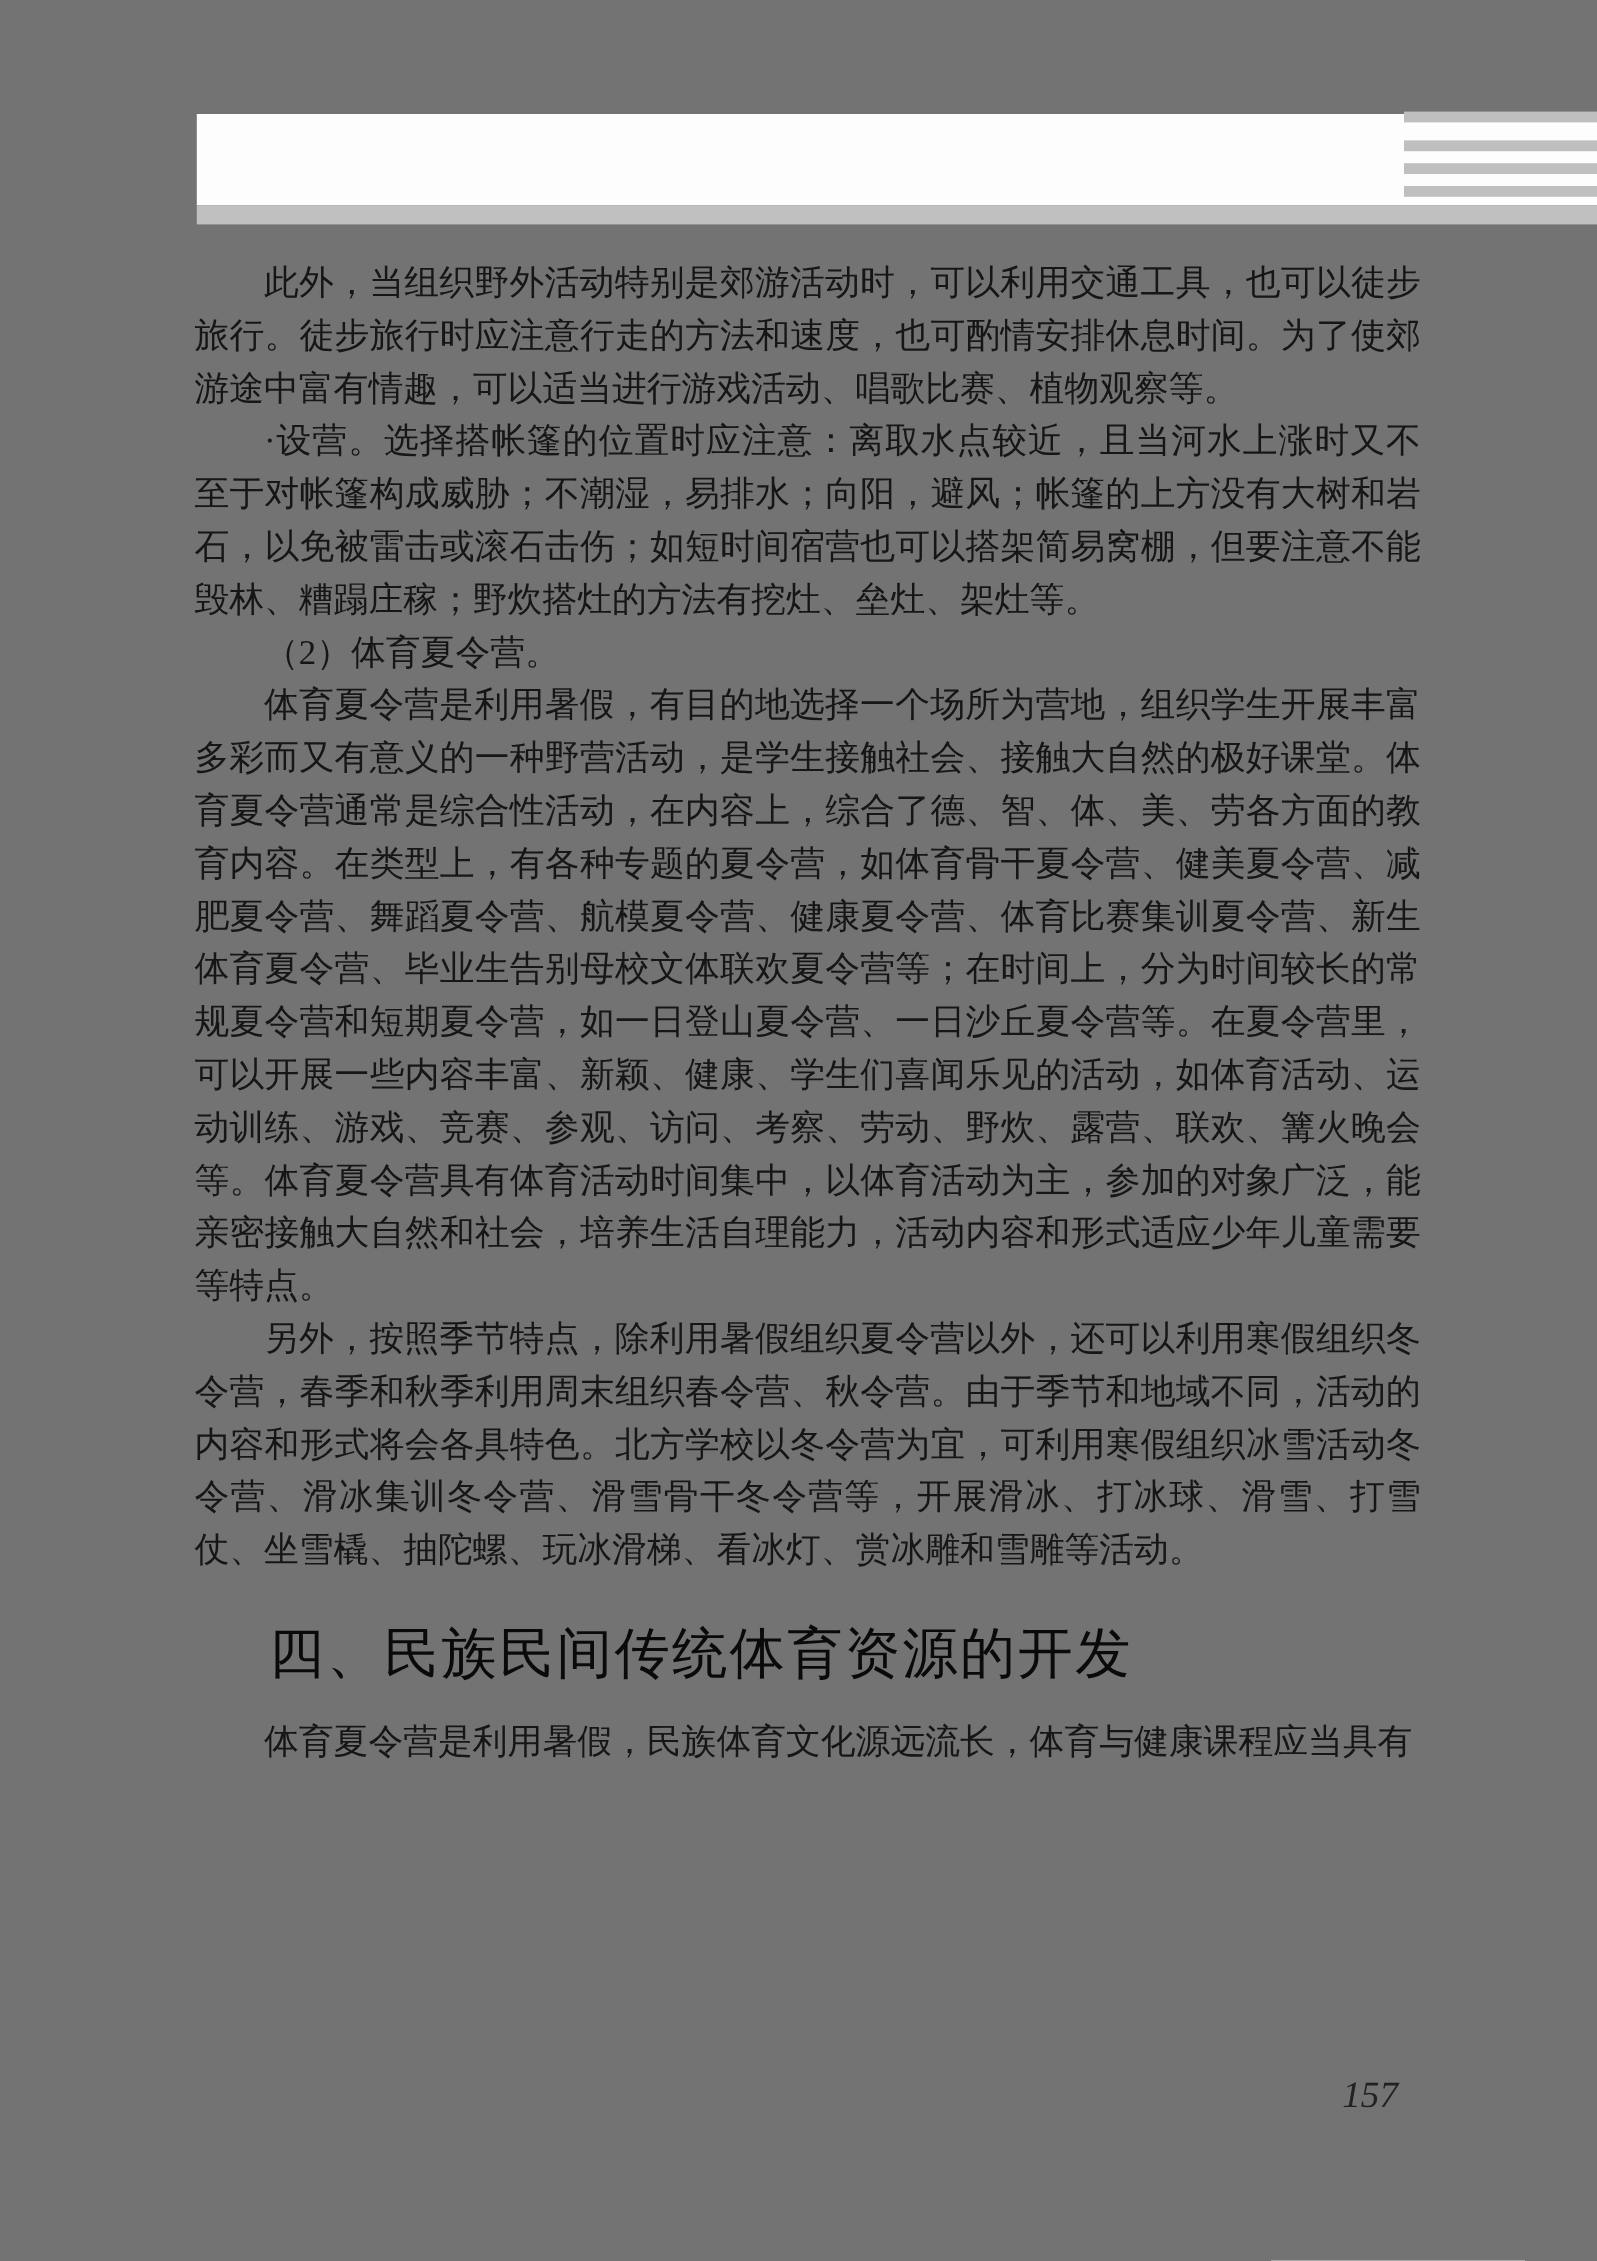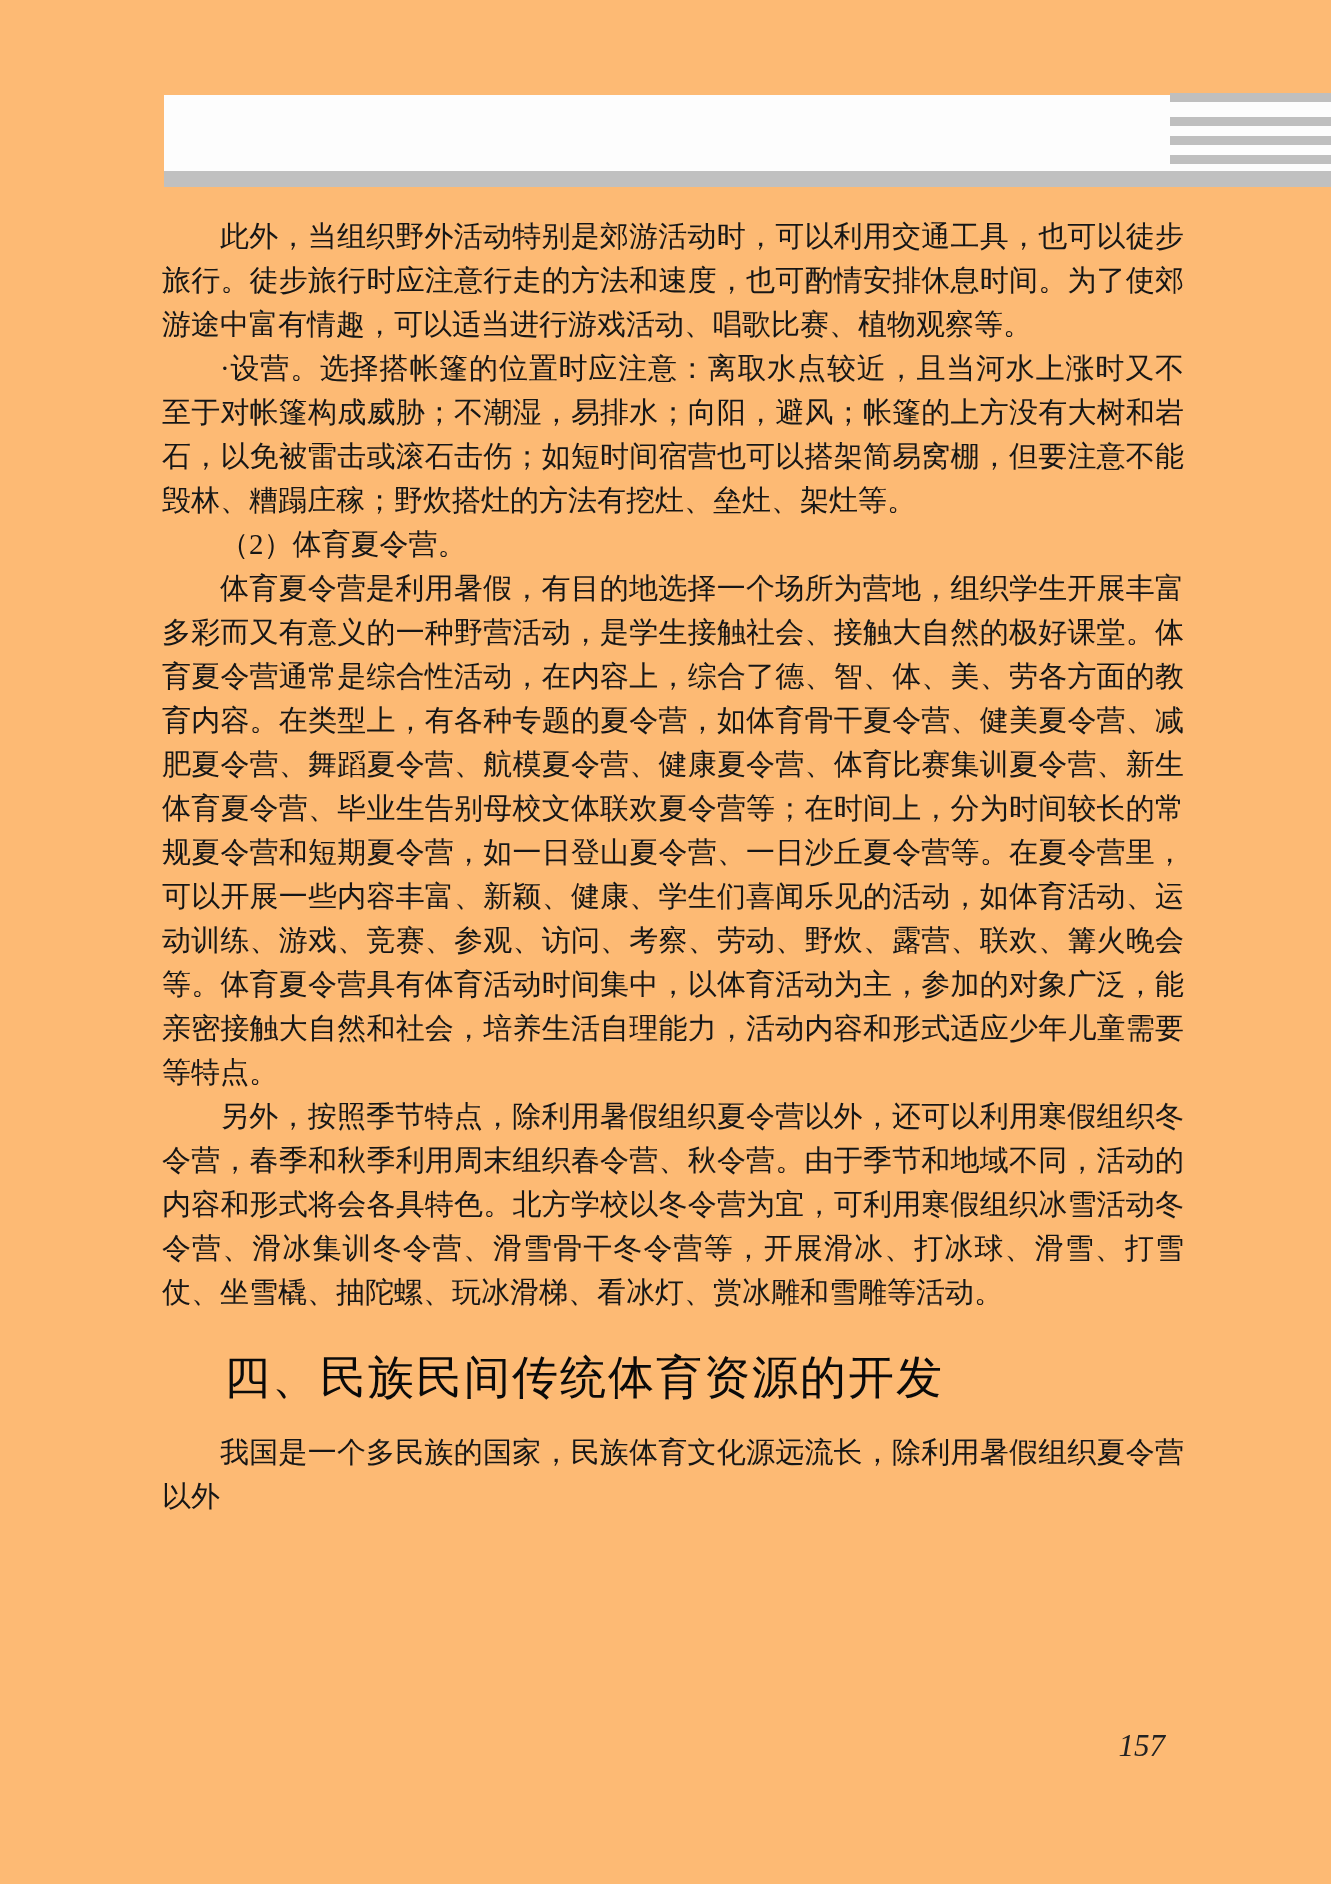--- a/index.html
+++ b/index.html
@@ -4,21 +4,21 @@
 <style>
   html, body {
     margin: 0;
     padding: 0;
     background: #ffffff;
   }
   .page {
     position: relative;
     width: 1331px;
     height: 1884px;
-    background: #fdba74;
+    background: #737373;
     font-family: "Liberation Serif", serif;
     overflow: hidden;
   }
   
   .header-band {
     position: absolute;
     left: 164px;
     right: 0;
     top: 95px;
     height: 76px;
@@ -92,18 +92,18 @@
   <div class="header-stripe stripe-4"></div>
   <div class="header-rule"></div>
 
   <div class="content">
     <p>此外，当组织野外活动特别是郊游活动时，可以利用交通工具，也可以徒步旅行。徒步旅行时应注意行走的方法和速度，也可酌情安排休息时间。为了使郊游途中富有情趣，可以适当进行游戏活动、唱歌比赛、植物观察等。</p>
     <p>·设营。选择搭帐篷的位置时应注意：离取水点较近，且当河水上涨时又不至于对帐篷构成威胁；不潮湿，易排水；向阳，避风；帐篷的上方没有大树和岩石，以免被雷击或滚石击伤；如短时间宿营也可以搭架简易窝棚，但要注意不能毁林、糟蹋庄稼；野炊搭灶的方法有挖灶、垒灶、架灶等。</p>
     <p>（2）体育夏令营。</p>
     <p>体育夏令营是利用暑假，有目的地选择一个场所为营地，组织学生开展丰富多彩而又有意义的一种野营活动，是学生接触社会、接触大自然的极好课堂。体育夏令营通常是综合性活动，在内容上，综合了德、智、体、美、劳各方面的教育内容。在类型上，有各种专题的夏令营，如体育骨干夏令营、健美夏令营、减肥夏令营、舞蹈夏令营、航模夏令营、健康夏令营、体育比赛集训夏令营、新生体育夏令营、毕业生告别母校文体联欢夏令营等；在时间上，分为时间较长的常规夏令营和短期夏令营，如一日登山夏令营、一日沙丘夏令营等。在夏令营里，可以开展一些内容丰富、新颖、健康、学生们喜闻乐见的活动，如体育活动、运动训练、游戏、竞赛、参观、访问、考察、劳动、野炊、露营、联欢、篝火晚会等。体育夏令营具有体育活动时间集中，以体育活动为主，参加的对象广泛，能亲密接触大自然和社会，培养生活自理能力，活动内容和形式适应少年儿童需要等特点。</p>
     <p>另外，按照季节特点，除利用暑假组织夏令营以外，还可以利用寒假组织冬令营，春季和秋季利用周末组织春令营、秋令营。由于季节和地域不同，活动的内容和形式将会各具特色。北方学校以冬令营为宜，可利用寒假组织冰雪活动冬令营、滑冰集训冬令营、滑雪骨干冬令营等，开展滑冰、打冰球、滑雪、打雪仗、坐雪橇、抽陀螺、玩冰滑梯、看冰灯、赏冰雕和雪雕等活动。</p>
     <h2 class="section-heading">四、民族民间传统体育资源的开发</h2>
-    <p>我国是一个多民族的国家，民族体育文化源远流长，除利用暑假组织夏令营以外</p>
+    <p>体育夏令营是利用暑假，民族体育文化源远流长，体育与健康课程应当具有</p>
   </div>
 
   <div class="page-number">157</div>
 
 </div>
 
 </body></html>

